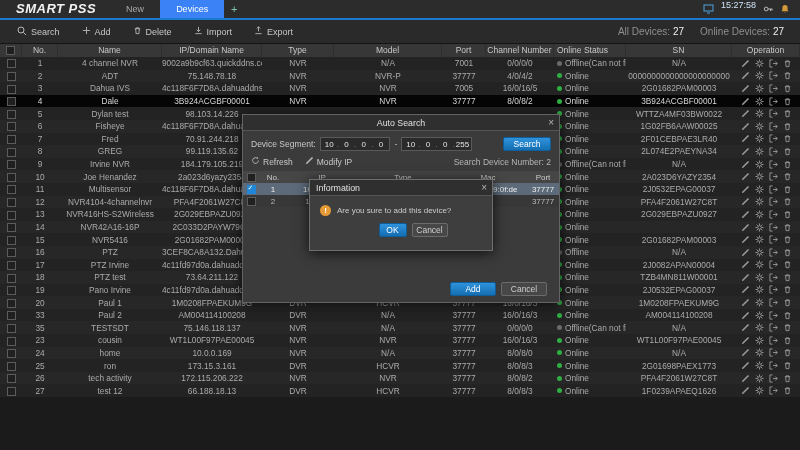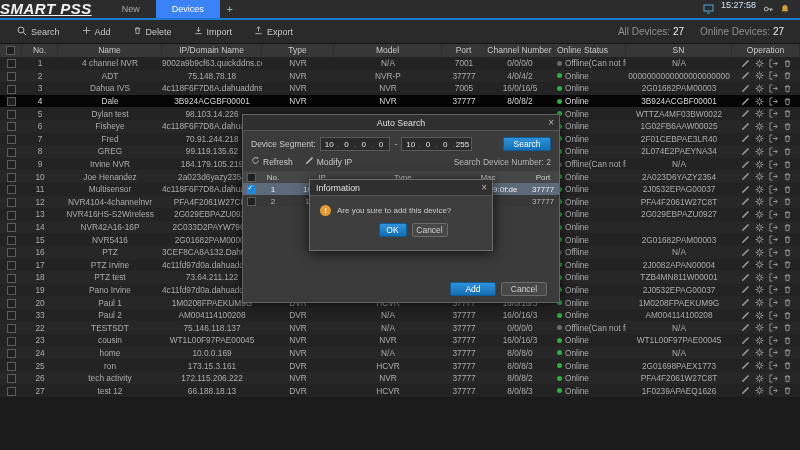--- a/index.html
+++ b/index.html
@@ -1,20 +1,20 @@
 <!DOCTYPE html>
 <html><head>
 <meta charset="utf-8">
 <style>
   html,body{margin:0;padding:0;background:#191919;font-family:"Liberation Sans",sans-serif;}
   .app{position:relative;width:800px;height:450px;overflow:hidden;background:#1b1b1b;}
 
   
   .titlebar{height:18px;background:#2c2c2c;display:flex;align-items:stretch;}
-  .brand{font-size:15px;font-weight:bold;font-style:italic;color:#f2f2f2;padding:0 14px 0 0;line-height:18px;letter-spacing:.5px;text-decoration:underline;}
+  .brand{font-size:13px;font-weight:bold;font-style:italic;color:#f2f2f2;padding:0 14px 0 16px;line-height:18px;letter-spacing:.5px;}
   .top-tab{line-height:18px;padding:0 16px;font-size:9px;color:#a8a8a8;}
   .top-tab.active{background:#3b82f6;color:#fff;}
   .add-tab{width:20px;text-align:center;color:#7ec8a9;font-size:11px;line-height:18px;}
   .sys{margin-left:auto;display:flex;gap:7px;padding-right:10px;}
   .sysicon{display:inline-flex;align-items:center;}
   .time{font-size:9px;color:#cfe3f5;}
   .accent{height:2px;background:#1d7ad1;}
 
   
   .toolbar{height:23px;background:#2a2a2a;display:flex;align-items:center;padding:0 6px;border-bottom:1px solid #141414;}
@@ -1031,21 +1031,21 @@
       <span class="op">
             <svg viewBox="0 0 10 10">
               <path d="M2 3h6M3.7 3V2h2.6v1" stroke="#9a9a9a" fill="none"></path>
               <path d="M3 3l.4 5.5h3.2L7 3" stroke="#9a9a9a" fill="none"></path>
             </svg>
           </span>
     </div>
   </div>
       <div class="trow even">
     <div class="cell c-check"><span class="checkbox"></span></div>
-    <div class="cell c-no">22</div>
+    <div class="cell c-no">35</div>
     <div class="cell c-name">TESTSDT</div>
     <div class="cell c-ip">75.146.118.137</div>
     <div class="cell c-type">NVR</div>
     <div class="cell c-model">N/A</div>
     <div class="cell c-port">37777</div>
     <div class="cell c-ch">0/0/0/0</div>
     <div class="cell c-status">
       <span class="dot off"></span>
       <span class="status-text">Offline(Can not find ...</span>
     </div>

